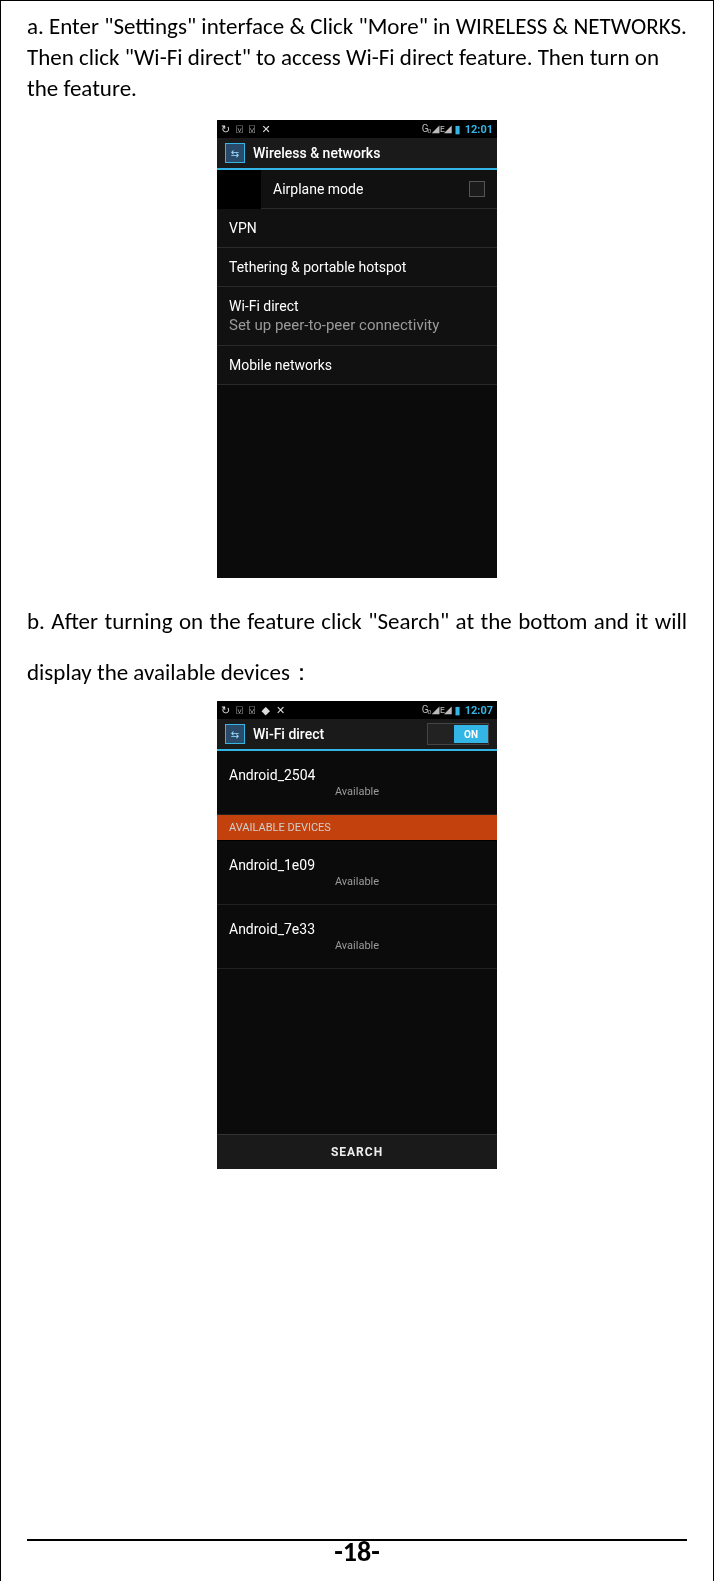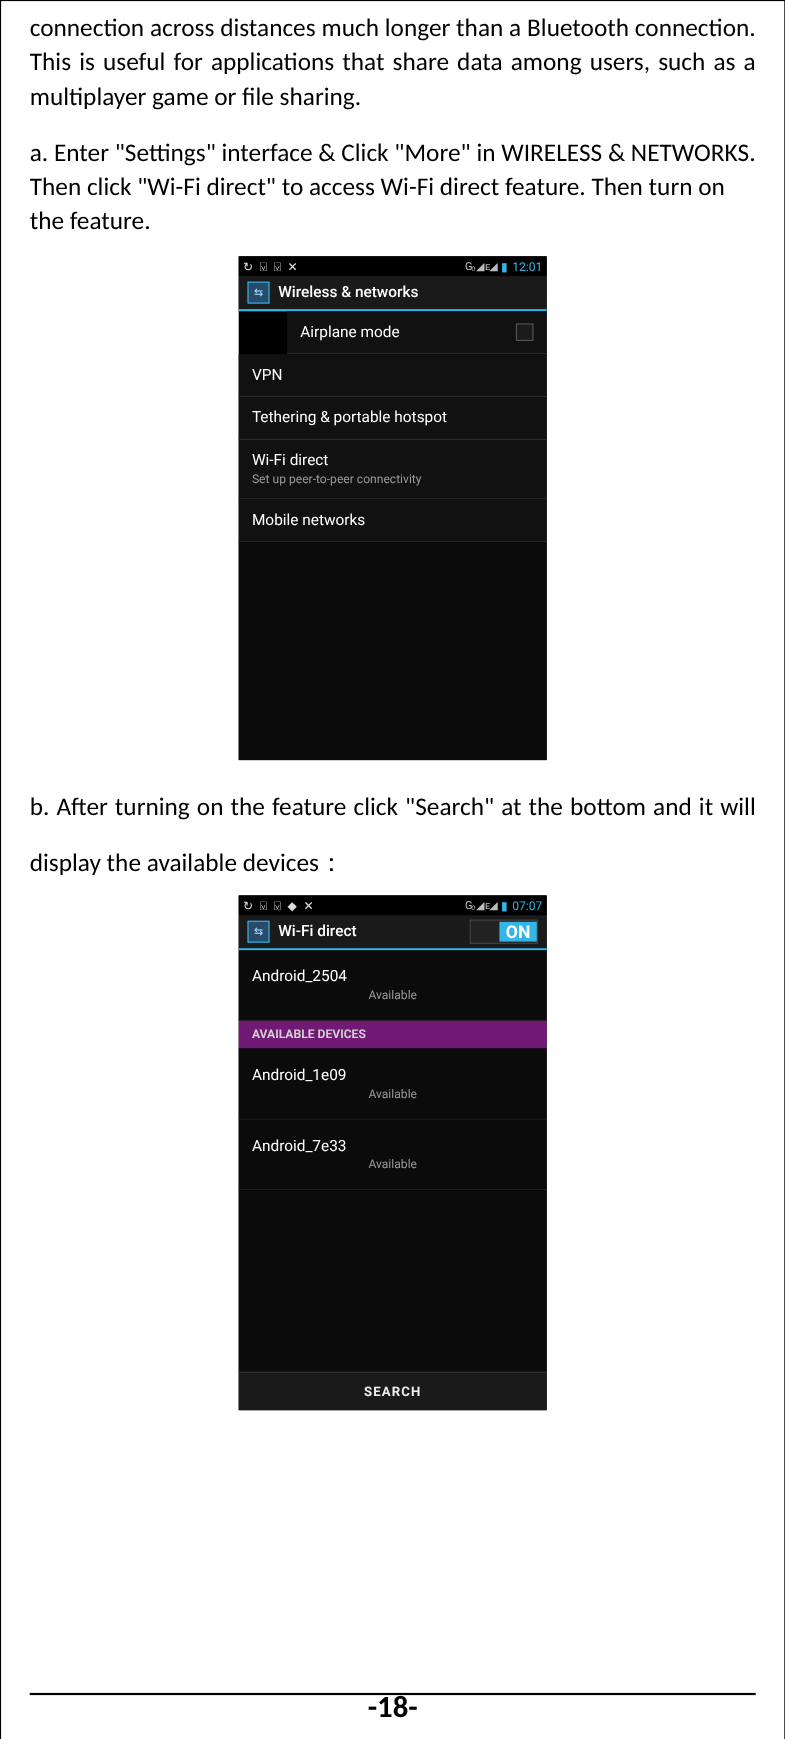--- a/index.html
+++ b/index.html
@@ -53,21 +53,21 @@
     background: #000;
     display: flex;
     justify-content: space-between;
     align-items: center;
     padding: 0 4px;
     font-size: 11px;
   }
   .sb-left  { display: flex; gap: 6px; color: #ddd; }
   .sb-right { display: flex; gap: 4px; }
   .sb-right .net { color: #bbb; font-size: 10px; letter-spacing: -1px; }
-  .sb-right .clock { color: #33b5e5; font-weight: 400; }
+  .sb-right .clock { color: #33b5e5; font-weight: 700; }
 
   .titlebar {
     height: 30px;
     background: #1a1a1a;
     display: flex;
     align-items: center;
     padding: 0 8px;
     gap: 8px;
     border-bottom: 2px solid #33b5e5;
   }
@@ -89,48 +89,48 @@
     border: 1px solid #444;
     position: relative;
     display: flex;
     align-items: center;
     justify-content: flex-end;
   }
   .titlebar .toggle .knob {
     width: 34px; height: 18px;
     background: #33b5e5;
     color: #fff;
-    font-size: 16px;
+    font-size: 10px;
     font-weight: bold;
     display: flex;
     align-items: center;
     justify-content: center;
   }
 
   .row {
     padding: 11px 12px;
     border-bottom: 1px solid #2a2a2a;
     background: #111;
     display: flex;
     flex-direction: column;
     justify-content: center;
   }
   .row .r-title { font-size: 14px; color: #fff; }
-  .row .r-sub   { font-size: 11px; color: #9a9a9a; margin-top: 2px; }
+  .row .r-sub   { font-size: 15px; color: #9a9a9a; margin-top: 2px; }
 
   .row.checkrow { flex-direction: row; align-items: center; justify-content: space-between; margin-left: 44px; }
   .row .chk {
     width: 14px; height: 14px; border: 1px solid #555; background: #1b1b1b;
   }
 
   .section-header {
-    background: #701a75;
+    background: #c2410c;
     color: #d0d0d0;
     font-size: 11px;
-    font-weight: bold;
+    font-weight: normal;
     padding: 6px 12px;
     border-bottom: 1px solid #000;
   }
 
   .device-row {
     padding: 16px 12px;
     border-bottom: 1px solid #222;
     background: #0b0b0b;
   }
   .device-row .d-name { font-size: 14px; color: #fff; }
@@ -167,21 +167,20 @@
     text-align: center;
     font-size: 28px;
     font-weight: bold;
   }
 </style>
 </head>
 <body>
 
 <div class="page">
 
-  <p class="body-text">connection across distances much longer than a Bluetooth connection. This is useful for applications that share data among users, such as a multiplayer game or file sharing.</p>
 
   <p class="step-text">a. Enter "Settings" interface &amp; Click "More" in WIRELESS &amp; NETWORKS. Then click "Wi-Fi direct" to access Wi-Fi direct feature. Then turn on the feature.</p>
 
   <div class="shot shot-a shot-flex">
     <div class="statusbar">
       <div class="sb-left">
         <span>↻</span>
         <span>⍌</span>
         <span>⍌</span>
         <span>✕</span>
@@ -224,21 +223,21 @@
       <div class="sb-left">
         <span>↻</span>
         <span>⍌</span>
         <span>⍌</span>
         <span>◆</span>
         <span>✕</span>
       </div>
       <div class="sb-right">
         <span class="net">Gₒ ◢  ᴇ◢</span>
         <span style="color:#33b5e5;">▮</span>
-        <span class="clock">07:07</span>
+        <span class="clock">12:07</span>
       </div>
     </div>
     <div class="titlebar">
       <span class="tb-icon">⇆</span>
       <span class="tb-label">Wi-Fi direct</span>
       <span class="toggle">
         <span class="knob">ON</span>
       </span>
     </div>
 

